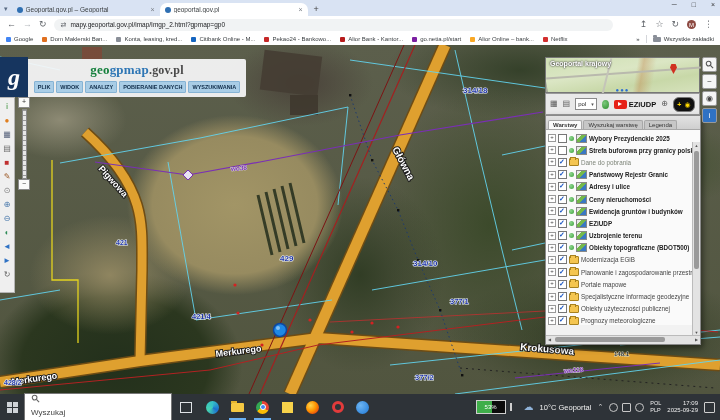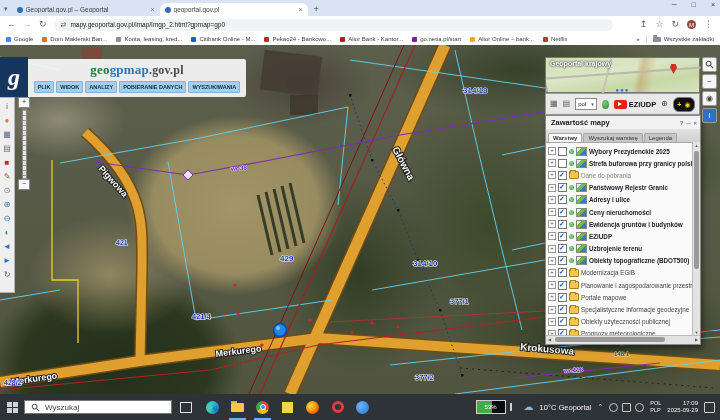--- a/index.html
+++ b/index.html
@@ -147,22 +147,22 @@
     display:flex;align-items:center;justify-content:center;font-size:8px;color:#444;box-sizing:border-box;}
   .et-btn.blue{background:#2f72c4;color:#fff;}
   .magsvg{width:9px;height:9px;}
 
   
   .taskbar{position:absolute;top:394px;left:0;right:0;height:26px;background:#2e3338;
     display:flex;align-items:center;color:#eee;}
   .start{width:24px;height:26px;display:flex;align-items:center;justify-content:center;}
   .winlogo{display:grid;grid-template-columns:5px 5px;grid-template-rows:5px 5px;gap:1px;}
   .winlogo i{background:#cfd3d8;}
-  .tsearchbox{width:148px;height:14px;background:#fff;border:1px solid #777;display:flex;
-    align-items:center;gap:5px;padding:0 6px;box-sizing:border-box;}
+  .tsearchbox{width:148px;height:28px;background:#fff;border:1px solid #777;display:flex;
+    gap:5px;padding:0 6px;box-sizing:border-box;flex-direction:column;}
   .tsearchbox span{font-size:8px;color:#444;}
   .tv{width:10px;height:9px;border:1px solid #dfe2e6;margin:0 8px;position:relative;}
   .apps{display:flex;align-items:center;}
   .app{width:25px;height:26px;display:flex;align-items:center;justify-content:center;position:relative;}
   .app.active:after{content:"";position:absolute;bottom:0;left:4px;right:4px;height:2px;background:#6ab0f3;}
   .ic-circle{width:13px;height:13px;border-radius:50%;}
   .ic-edge{background:conic-gradient(#35c1c8,#1b6fd0,#46d3b0,#35c1c8);}
   .ic-chrome{background:conic-gradient(#ea4335 0 33%,#fbbc05 33% 66%,#34a853 66%);position:relative;}
   .ic-chrome:before{content:"";position:absolute;left:3.5px;top:3.5px;width:6px;height:6px;border-radius:50%;
     background:#4285f4;border:1.5px solid #fff;box-sizing:border-box;}
@@ -445,28 +445,20 @@
         <span class="ytxt">EZiUDP</span>
       </span>
       <span class="ir-ic">⊕</span>
       <span class="a11y">
           <b>+</b>
           <span>◉</span>
         </span>
     </div>
 
     <div class="layerpanel">
-      <div class="lp-head">
-        <span class="lp-title">Zawartość mapy</span>
-        <span class="lp-ctl">
-          <span>?</span>
-          <span>─</span>
-          <span>×</span>
-        </span>
-      </div>
       <div class="lp-tabs" id="lp-tabs">
           <span class="lp-tab on">Warstwy</span>
           <span class="lp-tab">Wyszukaj warstwę</span>
           <span class="lp-tab">Legenda</span>
         </div>
       <div class="lp-list" id="lp-list">
           <div class="lrow bold">
             <span class="exp">+</span>
             <span class="cb"></span>
             <span class="ldot"></span>

